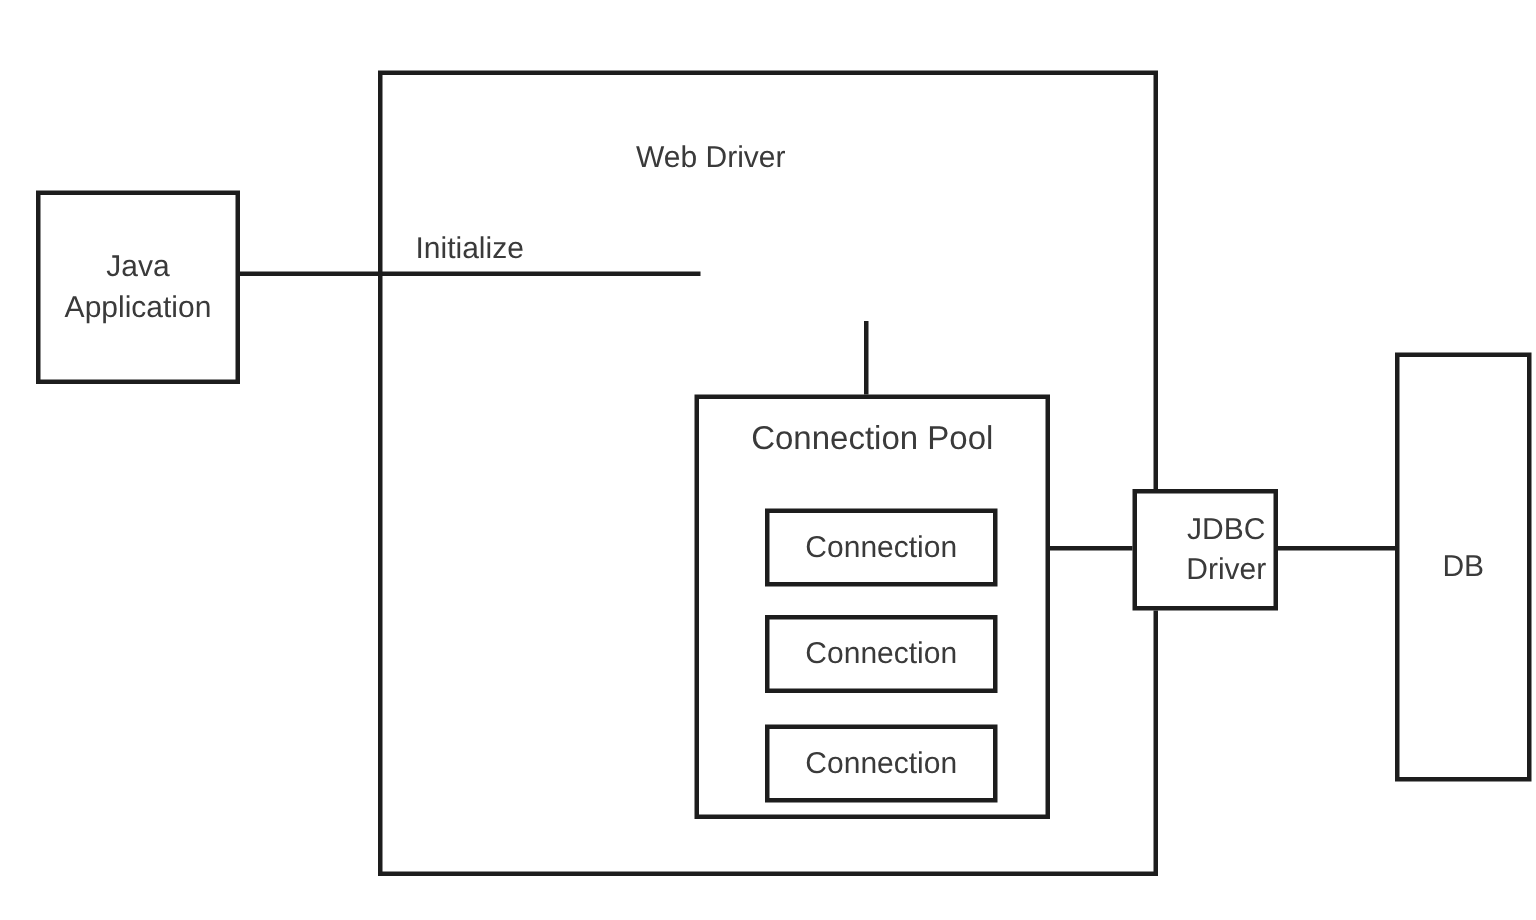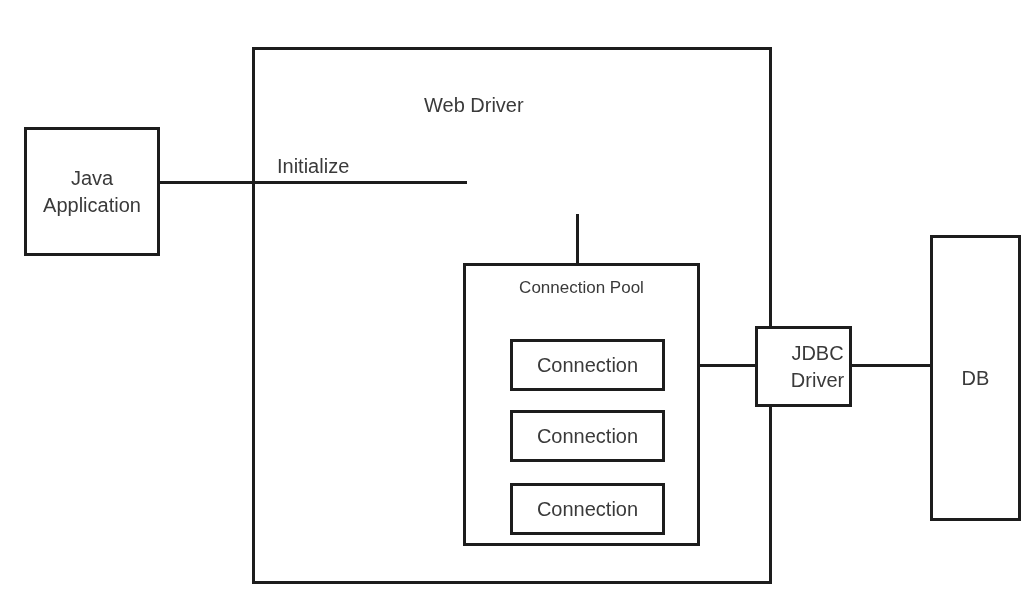--- a/index.html
+++ b/index.html
@@ -31,21 +31,21 @@
   .container-box {
     background: transparent;
   }
   .pool {
     justify-content: flex-start;
     align-items: flex-start;
   }
   .pool-title {
     width: 100%;
     margin-top: 11px;
-    font-size: 17px;
+    font-size: 22px;
   }
   .hline, .vline {
     position: absolute;
     background: #1d1d1d;
   }
   .hline { height: 3px; }
   .vline { width: 3px; }
   .floating-label {
     position: absolute;
     font-size: 20px;

